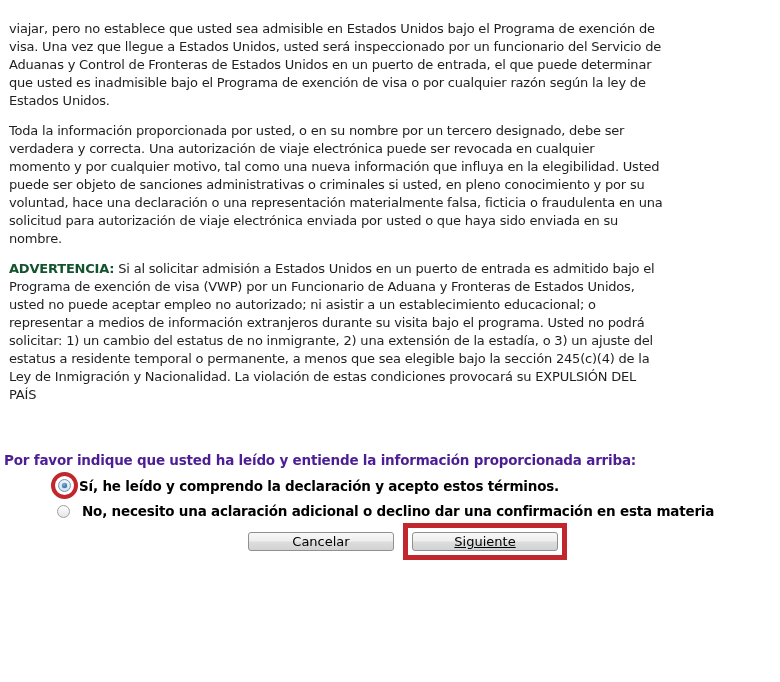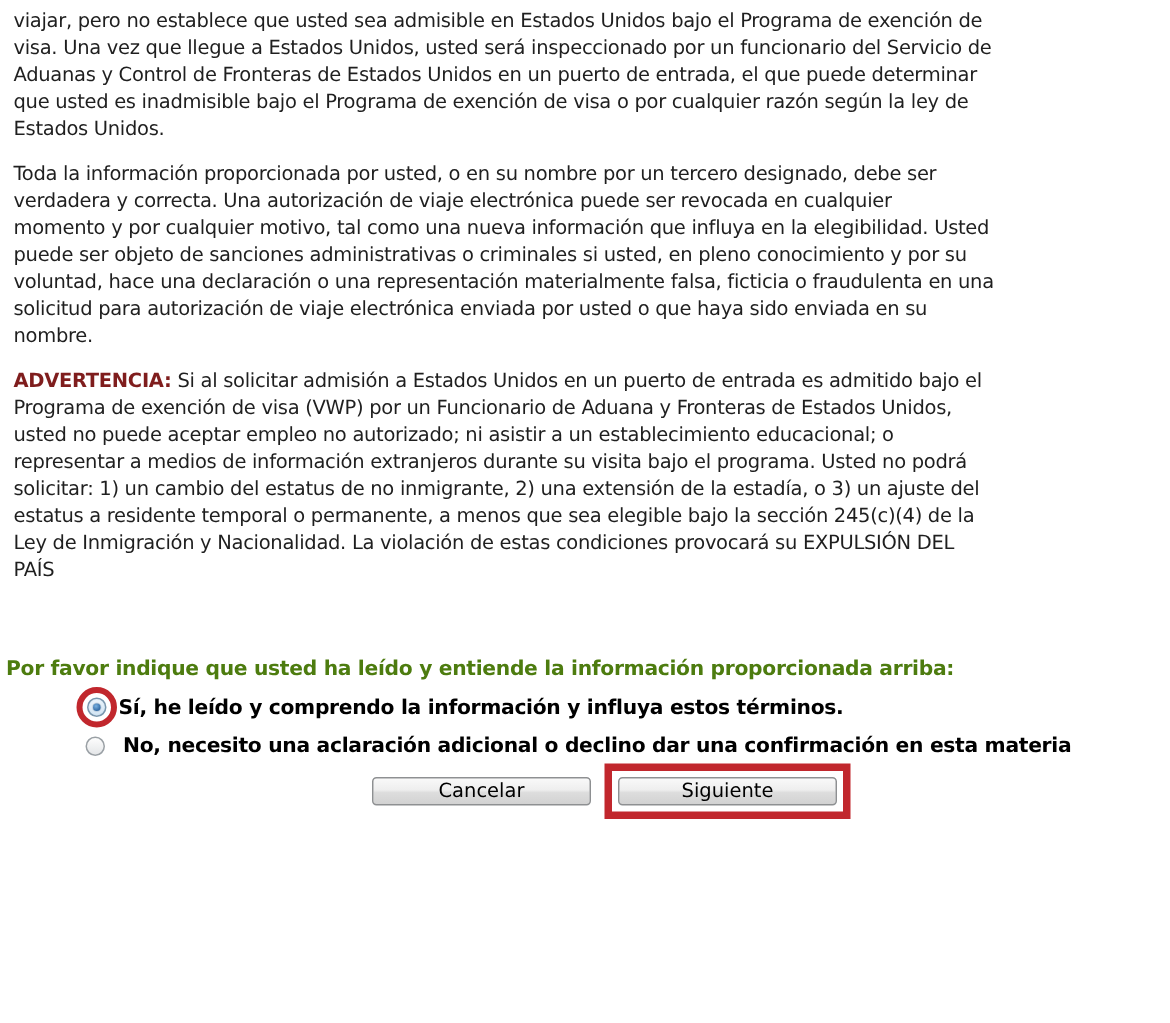--- a/index.html
+++ b/index.html
@@ -7,42 +7,42 @@
     padding: 0;
     background: #ffffff;
   }
   body {
     width: 780px;
     height: 682px;
     overflow: hidden;
     font-family: "DejaVu Sans", "Liberation Sans", sans-serif;
   }
   .page {
-    padding: 6px 9px 0 9px;
+    padding: 20px 9px 0 9px;
     box-sizing: border-box;
     width: 656px;
   }
   .par {
     margin: 0 0 12px 0;
     white-space: pre;
     font-size: 13px;
     line-height: 18px;
     color: #1f1f1f;
     letter-spacing: -0.2px;
   }
   .warning-label {
     font-weight: bold;
-    color: #7f1d1d;
+    color: #14532d;
   }
   .prompt {
     margin: 47px 0 0 0;
     font-weight: bold;
     font-size: 13.5px;
     line-height: 18px;
-    color: #4d7c0f;
+    color: #4c1d95;
     white-space: pre;
     letter-spacing: -0.2px;
     margin-left: -5px;
   }
   .option-row {
     display: flex;
     align-items: center;
     font-weight: bold;
     font-size: 13.5px;
     color: #000000;
@@ -111,20 +111,21 @@
     text-align: center;
   }
   .btn-cancel { margin-left: 239px; }
   .annot-rect {
     border: 5px solid #c1272d;
     padding: 4px;
     margin-left: 9px;
     display: flex;
     flex: none;
     background: transparent;
+    text-decoration: underline;
   }
 </style>
 </head>
 <body>
 
 <div class="page">
 
   <p class="par">viajar, pero no establece que usted sea admisible en Estados Unidos bajo el Programa de exención de
 visa. Una vez que llegue a Estados Unidos, usted será inspeccionado por un funcionario del Servicio de
 Aduanas y Control de Fronteras de Estados Unidos en un puerto de entrada, el que puede determinar
@@ -148,21 +149,21 @@
 estatus a residente temporal o permanente, a menos que sea elegible bajo la sección 245(c)(4) de la
 Ley de Inmigración y Nacionalidad. La violación de estas condiciones provocará su EXPULSIÓN DEL
 PAÍS</span></p>
 
   <div class="prompt">Por favor indique que usted ha leído y entiende la información proporcionada arriba:</div>
 
   <div class="option-row row-yes">
     <span class="annot-circle">
       <span class="radio radio-selected" role="radio" aria-checked="true"></span>
     </span>
-    <span class="label-yes">Sí, he leído y comprendo la información y influya estos términos.</span>
+    <span class="label-yes">Sí, he leído y comprendo la declaración y acepto estos términos.</span>
   </div>
 
   <div class="option-row row-no">
     <span class="radio radio-unselected" role="radio" aria-checked="false"></span>
     <span class="label-no">No, necesito una aclaración adicional o declino dar una confirmación en esta materia</span>
   </div>
 
   <div class="buttons-row">
     <button class="btn btn-cancel">Cancelar</button>
     <span class="annot-rect">

